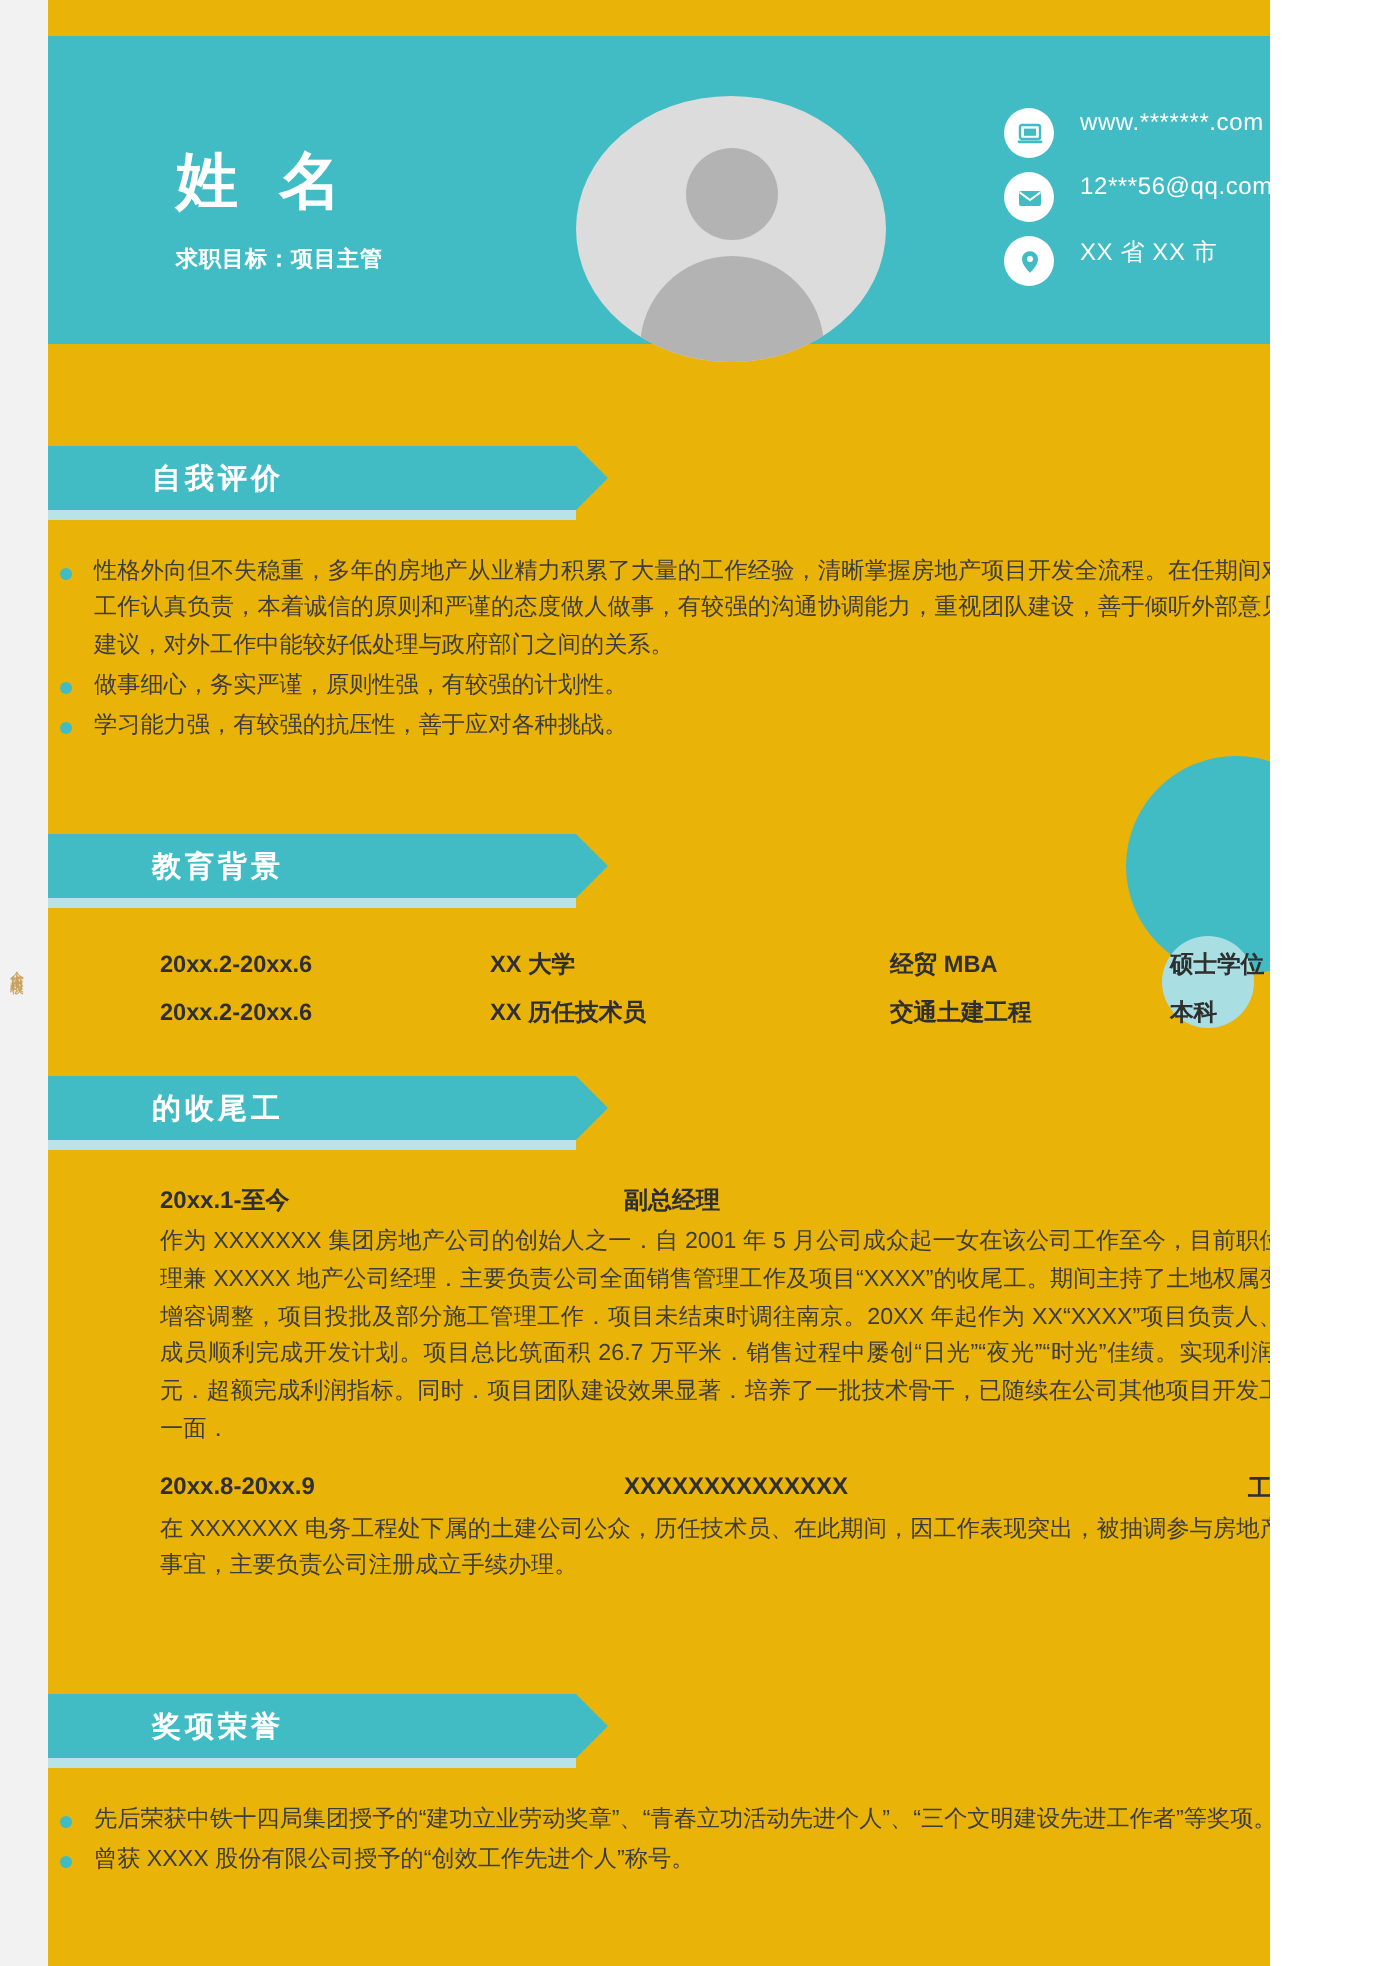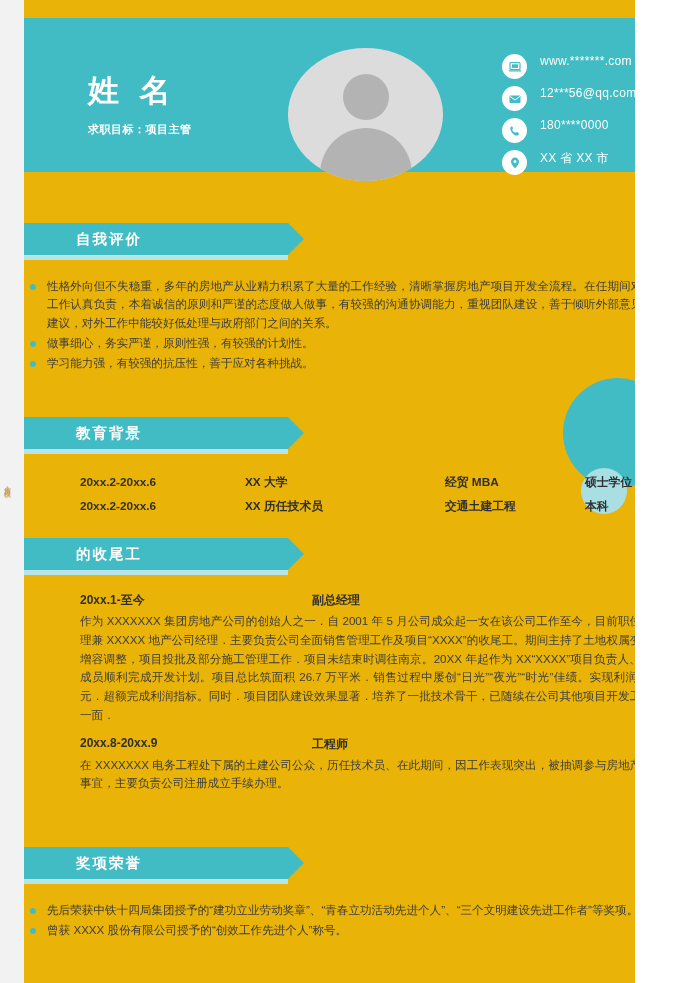--- a/index.html
+++ b/index.html
@@ -277,28 +277,20 @@
         <span class="contact-text">www.*******.com</span>
       </div>
       <div class="contact-row">
         <span class="contact-icon">
           <svg width="14" height="14" viewBox="0 0 14 14">
               <rect x="1.5" y="3.5" width="11" height="7.5" rx="1" fill="#41bcc4"></rect>
               <path d="M1.8 4.2 L7 8 L12.2 4.2" fill="none" stroke="#ffffff" stroke-width="1"></path>
             </svg>
         </span>
         <span class="contact-text">12***56@qq.com</span>
-      </div>
-      <div class="contact-row">
-        <span class="contact-icon">
-          <svg width="14" height="14" viewBox="0 0 14 14">
-              <path d="M3 2.2c1 0 1.4.3 1.8 1.2.4.9.1 1.3-.4 1.8-.3.3-.2.6 0 1 .5 1 1.4 1.9 2.4 2.4.4.2.7.3 1-.0.5-.5.9-.8 1.8-.4.9.4 1.2.8 1.2 1.8 0 .9-1 1.6-2 1.6C6 11.6 2.4 8 2.4 4.2c0-1 .7-2 1.6-2z" fill="#41bcc4"></path>
-            </svg>
-        </span>
-        <span class="contact-text">180****0000</span>
       </div>
       <div class="contact-row">
         <span class="contact-icon">
           <svg width="14" height="14" viewBox="0 0 14 14">
               <path d="M7 1.6c-2.2 0-4 1.8-4 4 0 3 4 6.8 4 6.8s4-3.8 4-6.8c0-2.2-1.8-4-4-4z" fill="#41bcc4"></path>
               <circle cx="7" cy="5.5" r="1.5" fill="#ffffff"></circle>
             </svg>
         </span>
         <span class="contact-text">XX 省 XX 市</span>
       </div>
@@ -350,20 +342,21 @@
       <div>
         <div class="job-head">
           <span class="job-date">20xx.1-至今</span>
           <span class="job-title">副总经理</span>
         </div>
         <p class="job-desc">作为 XXXXXXX 集团房地产公司的创始人之一．自 2001 年 5 月公司成众起一女在该公司工作至今，目前职位为副总经理兼 XXXXX 地产公司经理．主要负责公司全面销售管理工作及项目“XXXX”的收尾工。期间主持了土地权属变更，规划增容调整，项目投批及部分施工管理工作．项目未结束时调往南京。20XX 年起作为 XX“XXXX”项目负责人、带领团队成员顺利完成开发计划。项目总比筑面积 26.7 万平米．销售过程中屡创“日光”“夜光”“时光”佳绩。实现利润 3．61 亿元．超额完成利润指标。同时．项目团队建设效果显著．培养了一批技术骨干，已随续在公司其他项目开发工作中独当一面．</p>
       </div>
       <div>
         <div class="job-head">
           <span class="job-date">20xx.8-20xx.9</span>
+          <span class="job-company">XXXXXXXXXXXXXX</span>
           <span class="job-title">工程师</span>
         </div>
         <p class="job-desc">在 XXXXXXX 电务工程处下属的土建公司公众，历任技术员、在此期间，因工作表现突出，被抽调参与房地产公司成立事宜，主要负责公司注册成立手续办理。</p>
       </div>
     </div>
   </div>
 
   <div class="section" style="top:847px; width:650px;">
     <div class="ribbon">
       <span class="ribbon-title">奖项荣誉</span>

